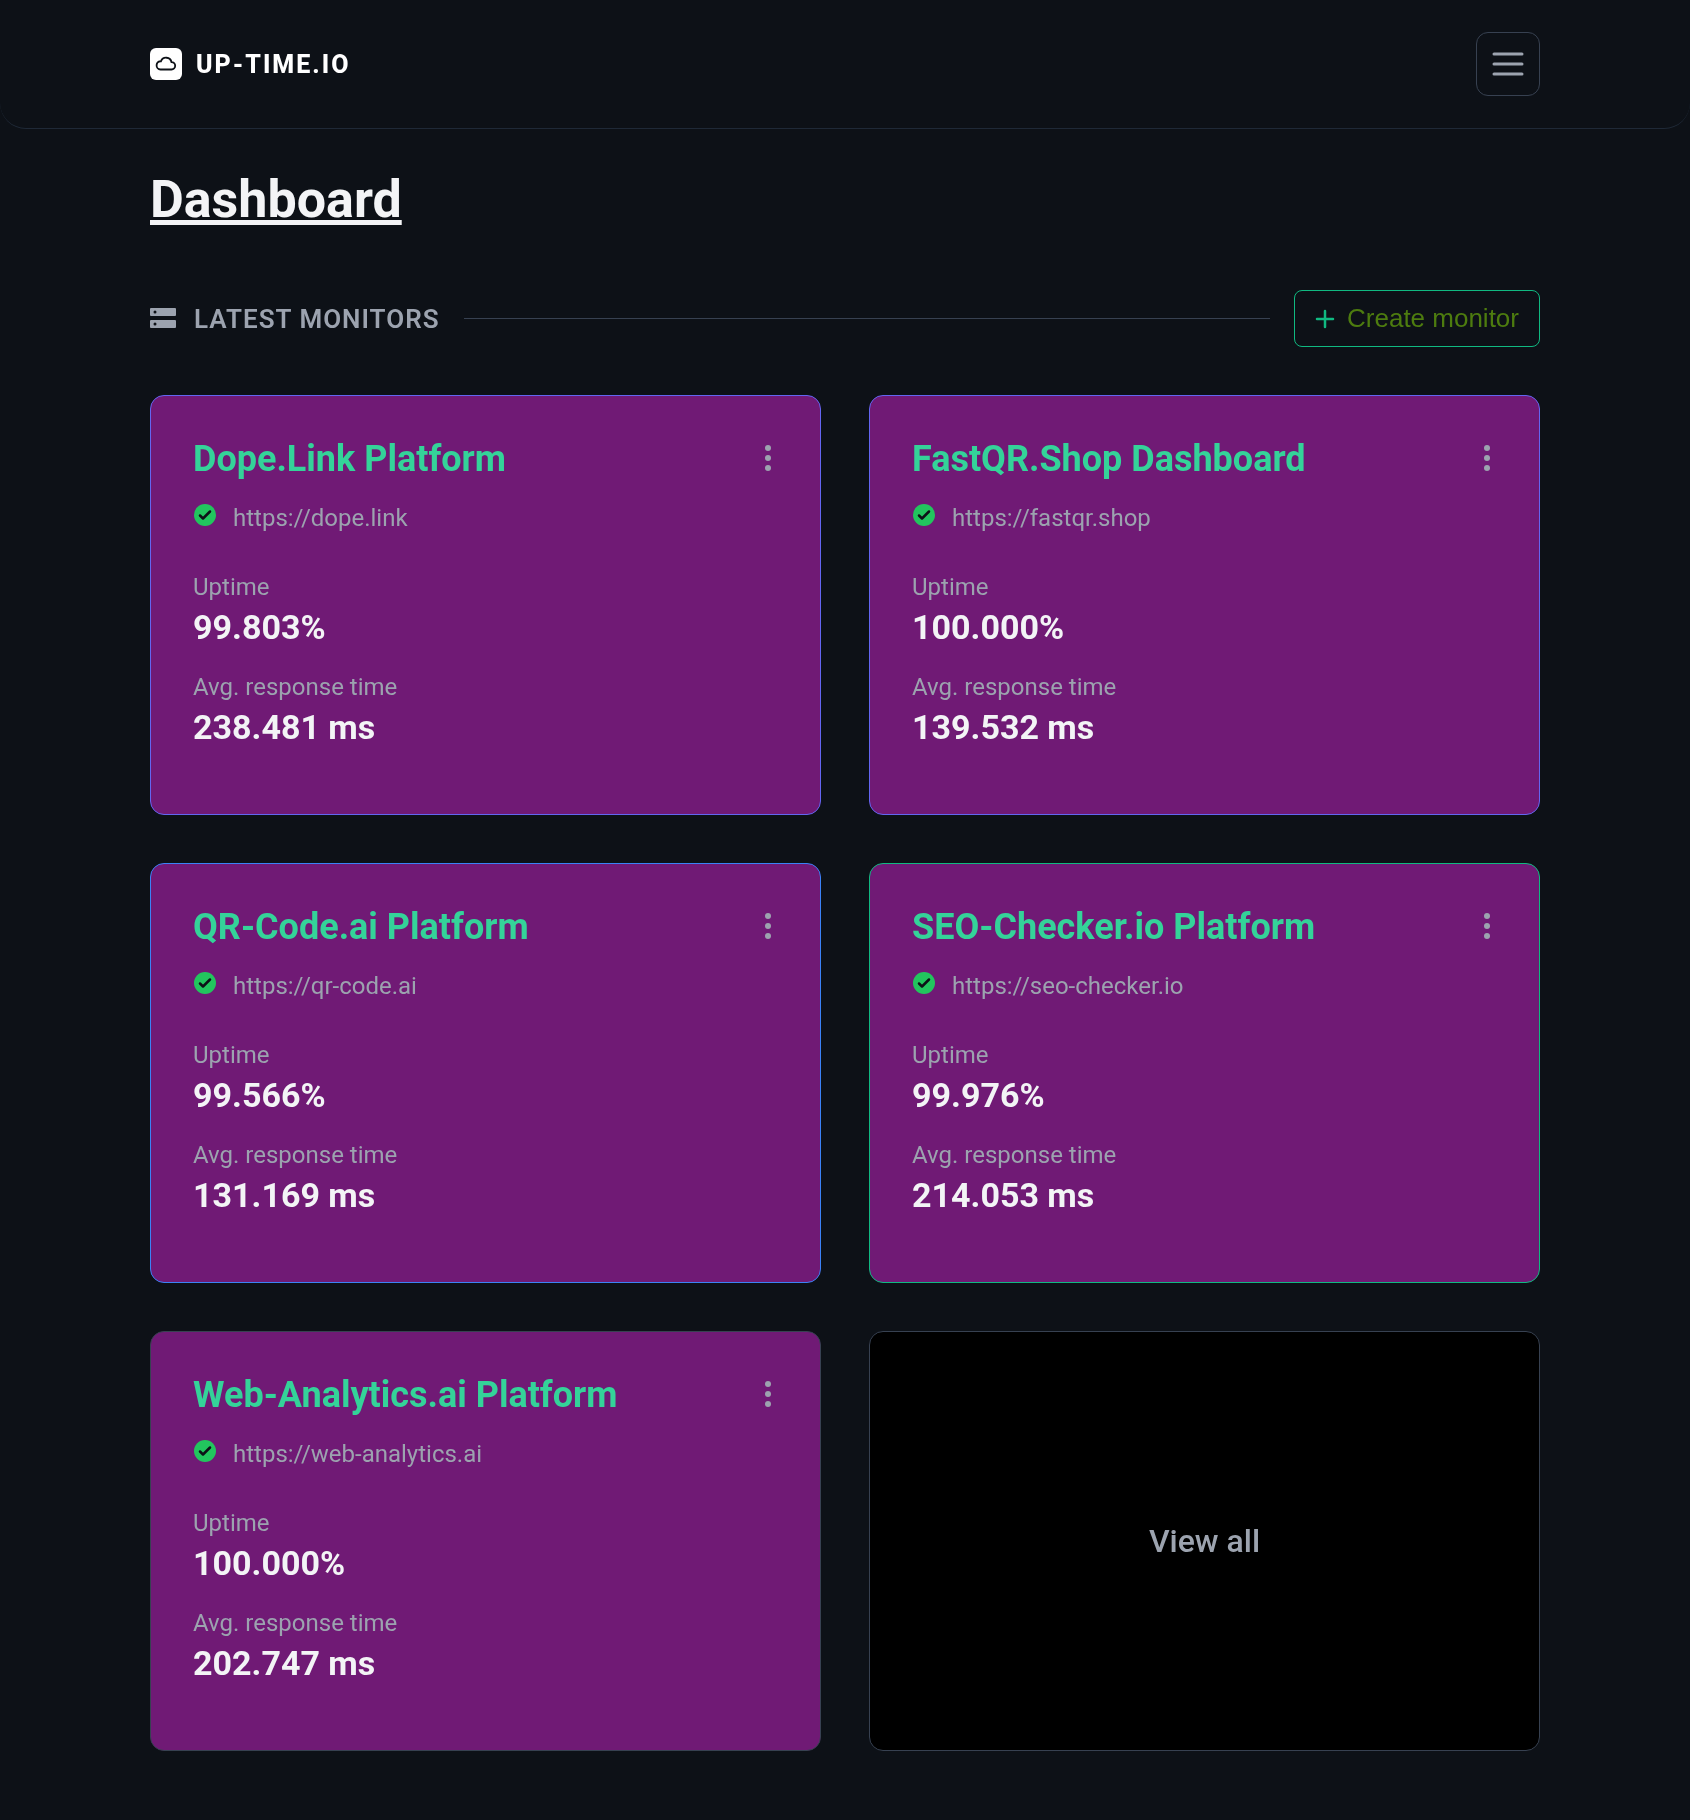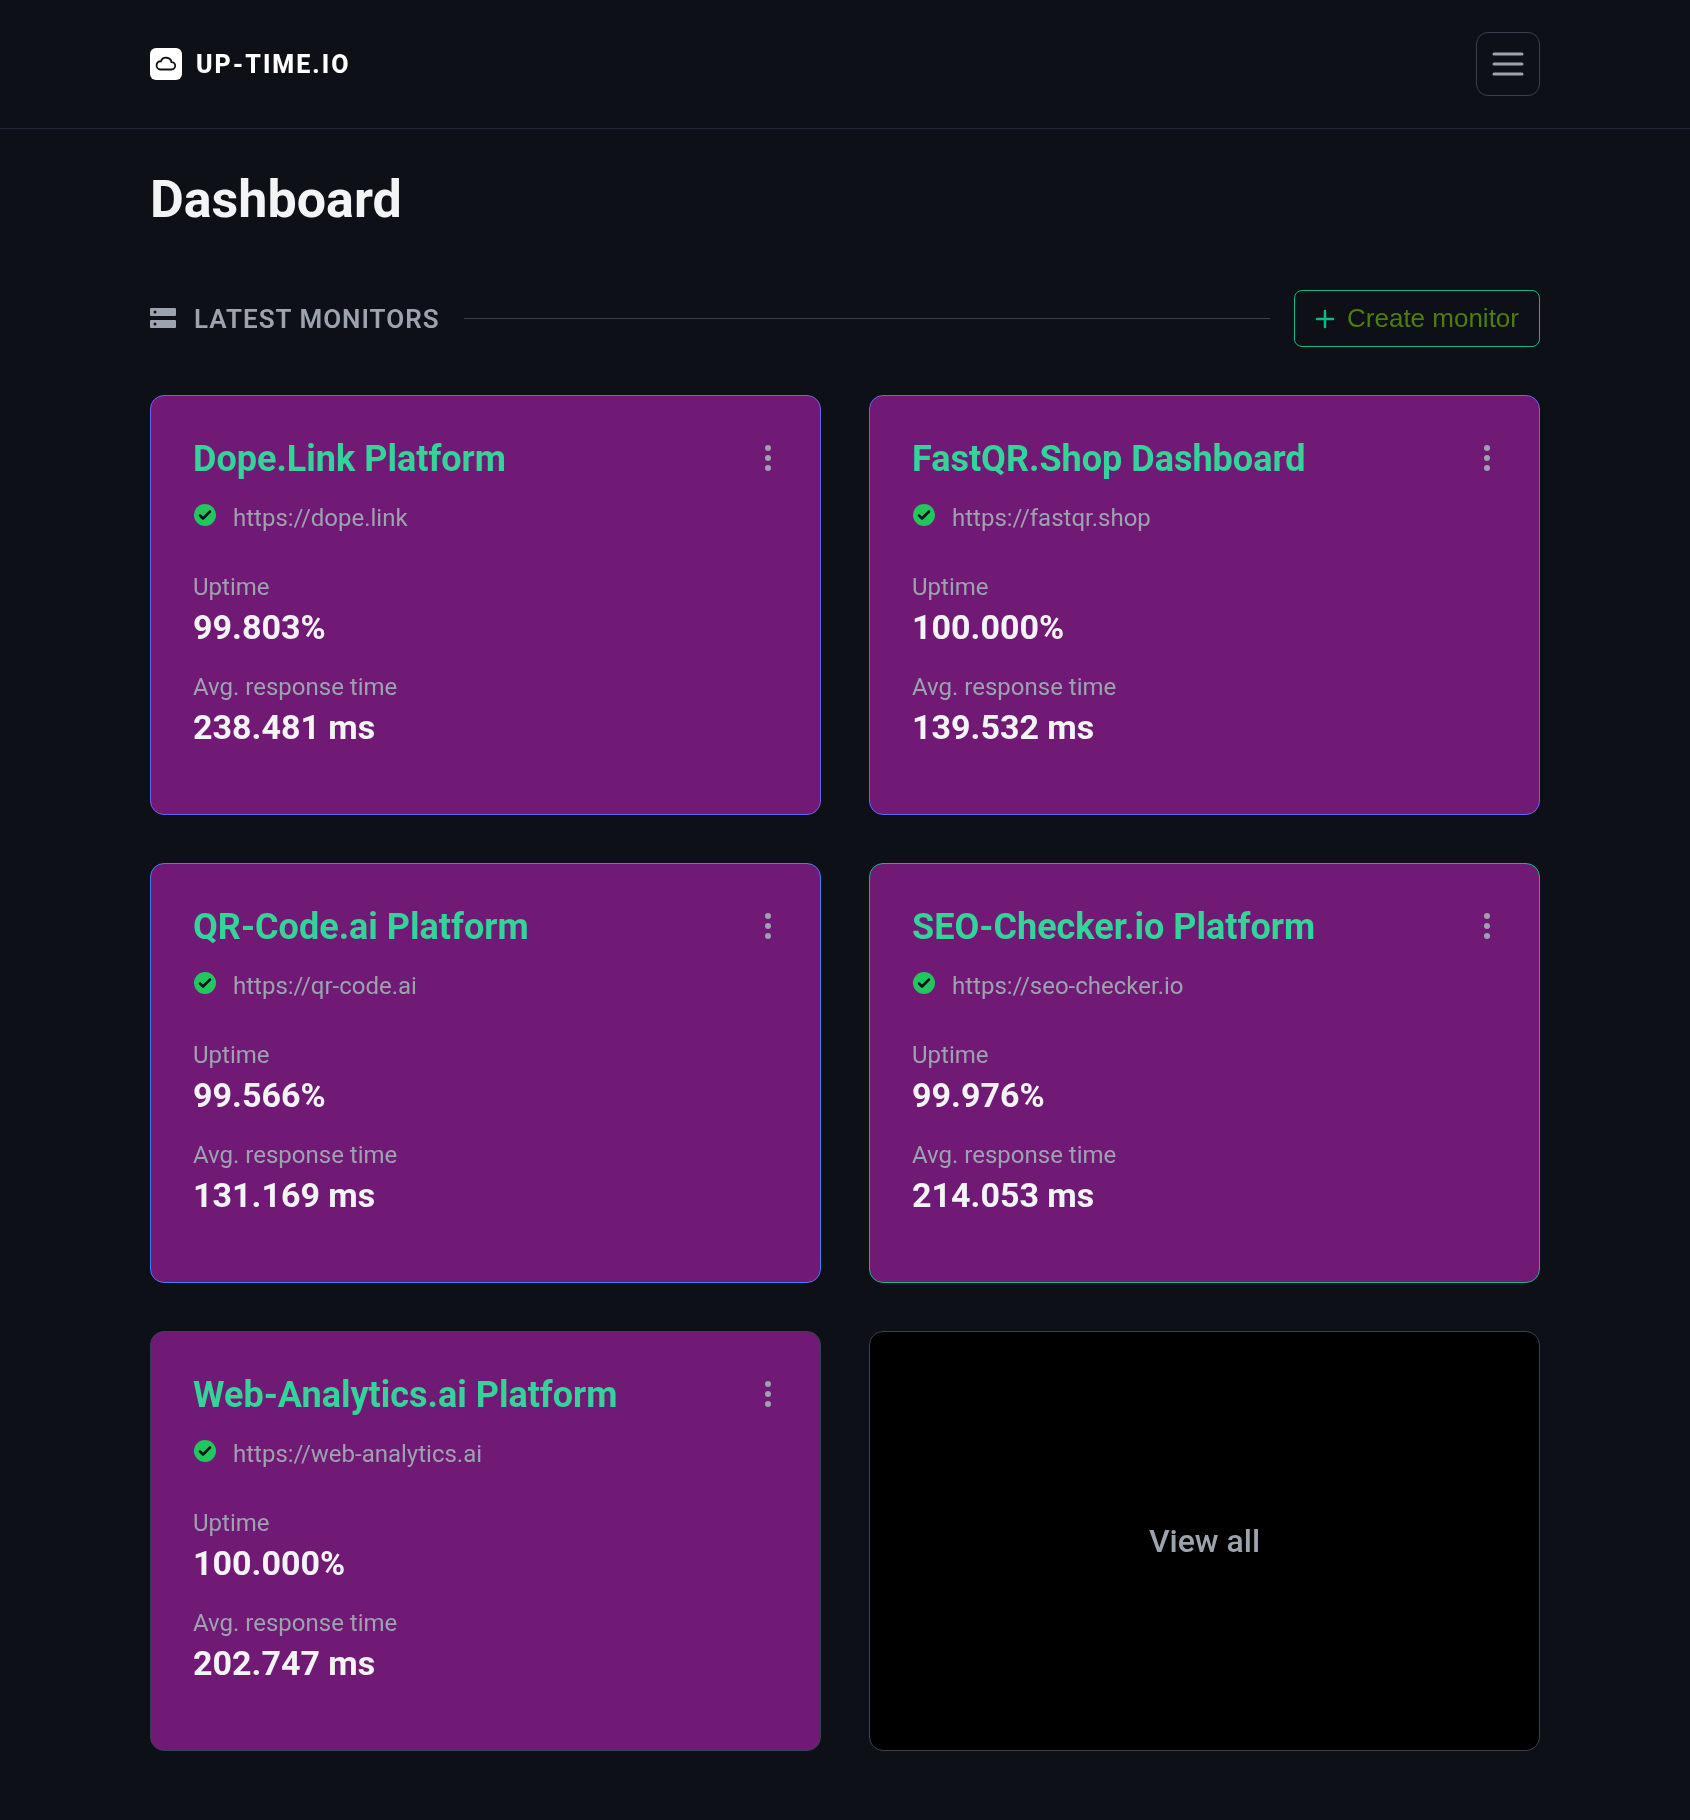--- a/index.html
+++ b/index.html
@@ -9,20 +9,21 @@
     font-family: -apple-system, BlinkMacSystemFont, "Segoe UI", Roboto, Helvetica, Arial, sans-serif;
     width: 1690px;
     min-height: 1820px;
   }
   .header {
     display: flex;
     align-items: center;
     justify-content: space-between;
     padding: 32px 150px;
     border-bottom: 1px solid #1f2937;
+    border-radius: 26px;
   }
   .logo-wrap {
     display: flex;
     align-items: center;
     gap: 14px;
   }
   .logo-icon {
     width: 32px;
     height: 32px;
     background: #fff;
@@ -49,20 +50,21 @@
     cursor: pointer;
   }
   .page {
     padding: 40px 150px 60px 150px;
   }
   .page-title {
     font-size: 52px;
     font-weight: 700;
     color: #f3f4f6;
     margin-bottom: 60px;
+    text-decoration: underline;
   }
   .section-header {
     display: flex;
     align-items: center;
     gap: 24px;
     margin-bottom: 48px;
   }
   .section-label {
     color: #9ca3af;
     font-size: 26px;

